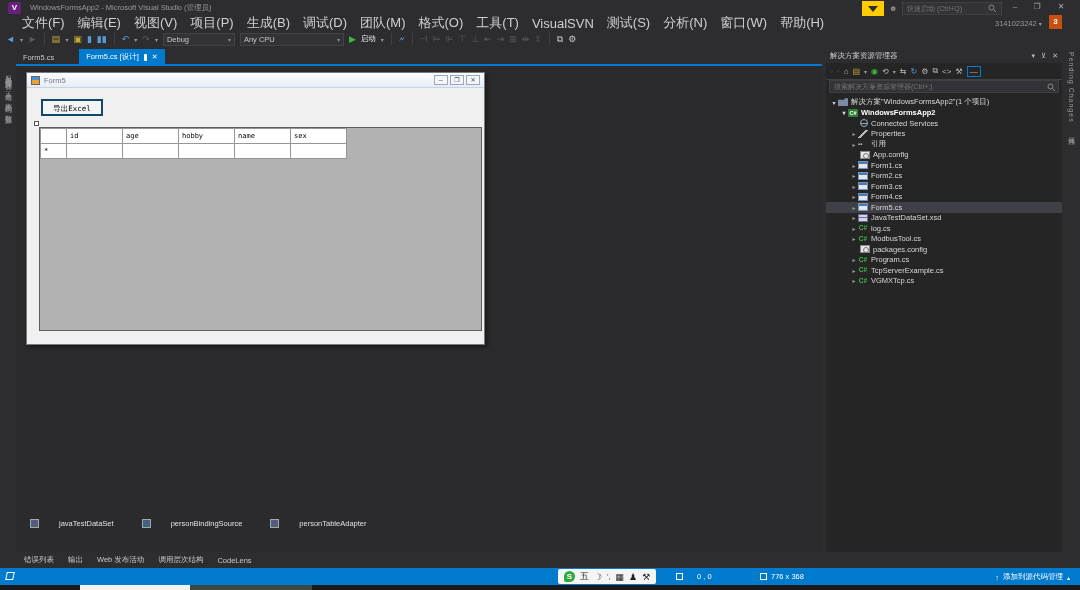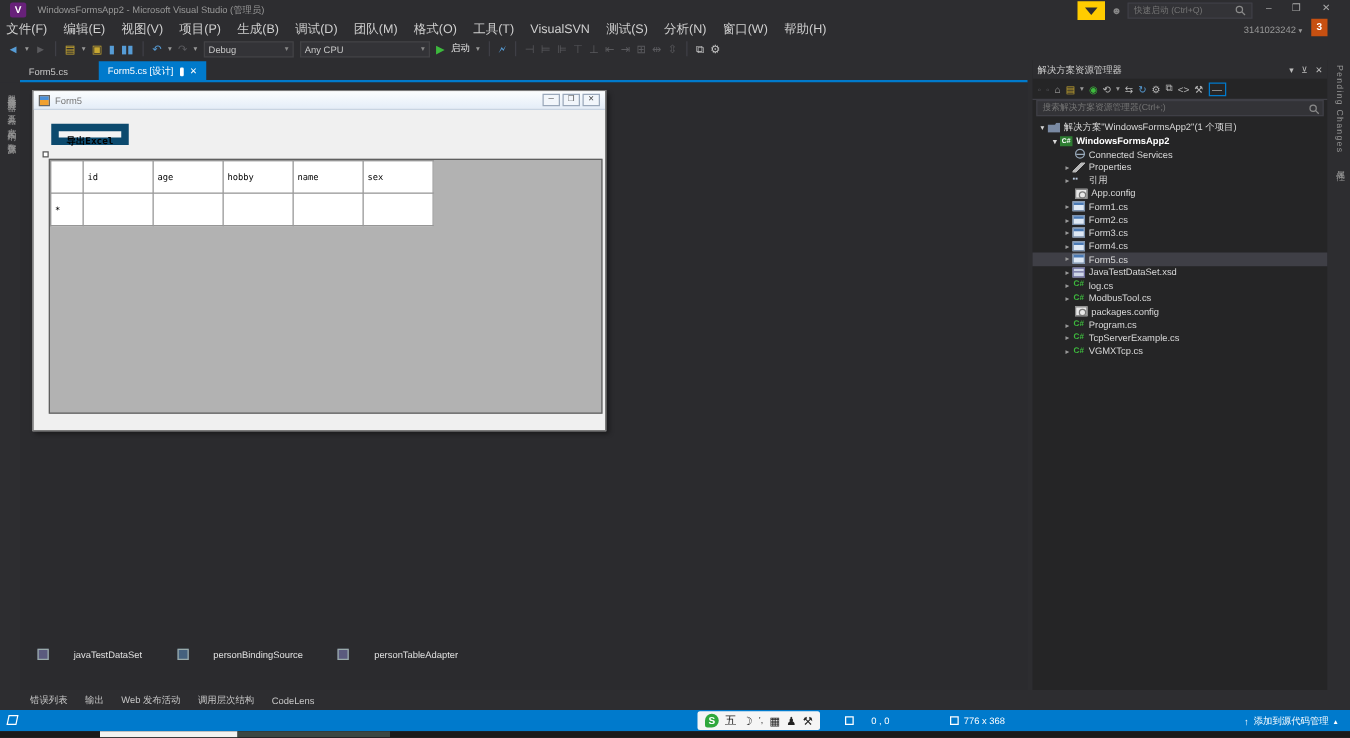--- a/index.html
+++ b/index.html
@@ -15,21 +15,21 @@
   .win-title { position:absolute; left:30px; top:3px; color:#999; font-size:7.5px; }
   .flag-btn { position:absolute; left:862px; top:1px; width:22px; height:15px; background:#ffcc00; display:flex; align-items:center; justify-content:center; }
   .funnel { width:0; height:0; border-left:5px solid transparent; border-right:5px solid transparent; border-top:6px solid #2d2d30; }
   .person-ico { position:absolute; left:889px; top:4px; color:#888; font-size:8px; }
   .quick-search { position:absolute; left:902px; top:2px; width:100px; height:13px; background:#333337; border:1px solid #3f3f46; color:#808080; font-size:7px; padding:0 14px 0 4px; font-family:"Liberation Sans", sans-serif; }
   .qs-mag { position:absolute; left:988px; top:4px; }
   .win-btn { position:absolute; top:2px; color:#aaa; font-size:8px; width:14px; text-align:center; cursor:default; }
   .account-row { position:absolute; left:995px; top:19px; color:#999; font-size:7.5px; }
   .notif-badge { position:absolute; left:1049px; top:15px; width:13px; height:14px; background:#c75011; color:#fff; font-size:8px; font-weight:bold; text-align:center; line-height:14px; }
   
-  .menubar { position:absolute; left:0; top:16px; width:1080px; height:14px; display:flex; align-items:center; padding-left:5px; gap:13px; color:#cfcfcf; font-size:10px; }
+  .menubar { position:absolute; left:0; top:16px; width:1080px; height:14px; display:flex; align-items:center; padding-left:22px; gap:13px; color:#cfcfcf; font-size:13px; }
   .menubar span { cursor:default; }
   
   .toolbar { position:absolute; left:0; top:30px; width:1080px; height:18px; display:flex; align-items:center; padding-left:6px; gap:5px; font-size:9px; }
   .tb-sep { width:1px; height:12px; background:#3f3f46; margin:0 2px; }
   .tb-ico { color:#c8c8c8; font-size:9px; line-height:14px; }
   .tb-blue { color:#569cd6; } .tb-green { color:#3db93d; } .tb-gold { color:#c8a832; }
   .tb-dim { color:#5a5a5e; }
   .tb-combo { height:13px; background:#333337; border:1px solid #434346; color:#c8c8c8; font-size:7.5px; display:flex; align-items:center; justify-content:space-between; padding:0 3px; }
   .tb-combo .car { color:#888; margin-left:6px; font-size:6px; }
   .drop { font-size:6px; color:#999; }
@@ -45,25 +45,25 @@
   .vtab { writing-mode:vertical-rl; color:#969696; font-size:7px; letter-spacing:1px; margin:0 auto; padding:4px 0; display:block; text-align:center; cursor:default; }
   
   .docwell { position:absolute; left:16px; top:66px; width:806px; height:486px; background:#2b2b2e; }
   
   .dform { position:absolute; left:10px; top:6px; width:459px; height:273px; background:#f0f0f0; border:1px solid #7a7a7a; box-shadow:2px 2px 4px rgba(0,0,0,.45); }
   .dform-title { position:absolute; left:0; top:0; width:100%; height:15px; background:linear-gradient(#fbfdfe,#e4edf8); border-bottom:1px solid #c8d4e2; display:flex; align-items:center; padding:0 4px; }
   .dform-ico { width:9px; height:9px; background:linear-gradient(#4a90d9 40%,#f0a030 40%); border:1px solid #666; margin-right:4px; }
   .dform-name { color:#777; font-size:7.5px; }
   .dform-btns { margin-left:auto; display:flex; gap:2px; }
   .dbtn { width:14px; height:10px; background:#f2f6fb; border:1px solid #9aa8ba; font-size:6px; color:#444; text-align:center; line-height:9px; }
-  .excel-btn { position:absolute; left:14px; top:26px; width:62px; height:17px; background:#f4f4f4; border:6px solid #0c4a6e; font-size:7.5px; color:#000; text-align:center; line-height:15px; font-family:"DejaVu Sans Mono", monospace;font-weight:bold; }
+  .excel-btn { position:absolute; left:14px; top:26px; width:62px; height:17px; background:#f4f4f4; border:2px solid #0c4a6e; font-size:7.5px; color:#000; text-align:center; line-height:15px; font-family:"DejaVu Sans Mono", monospace; }
   .dgv { position:absolute; left:12px; top:54px; width:443px; height:204px; background:#b2b2b2; border:1px solid #5f5f5f; }
   .dgv-handle { position:absolute; left:7px; top:48px; width:5px; height:5px; background:#fff; border:1px solid #555; }
   .dgv table { border-collapse:collapse; }
-  .dgv td { background:#fff; border:1px solid #969696; height:26px; font-size:7px; font-family:"DejaVu Sans Mono", monospace; color:#000; padding:0 3px; }
+  .dgv td { background:#fff; border:1px solid #969696; height:15px; font-size:7px; font-family:"DejaVu Sans Mono", monospace; color:#000; padding:0 3px; }
   .dgv td.rowhdr { width:26px; min-width:26px; }
   .dgv td.colc { width:56px; min-width:56px; }
   
   .tray { position:absolute; left:4px; top:442px; width:790px; height:30px; display:flex; align-items:center; gap:28px; padding-left:10px; }
   .tray-item { display:flex; align-items:center; gap:20px; color:#e0e0e0; font-size:7.5px; }
   .tray-ico { width:9px; height:9px; border:1px solid #9aa; background:#44617e; }
   .tray-ico.ds { background:#5a5a7e; }
   
   .bottom-tabs { position:absolute; left:16px; top:552px; width:806px; height:16px; display:flex; gap:14px; align-items:center; padding-left:8px; color:#c8c8c8; font-size:7.5px; }
   .bottom-tabs span { cursor:default; }

